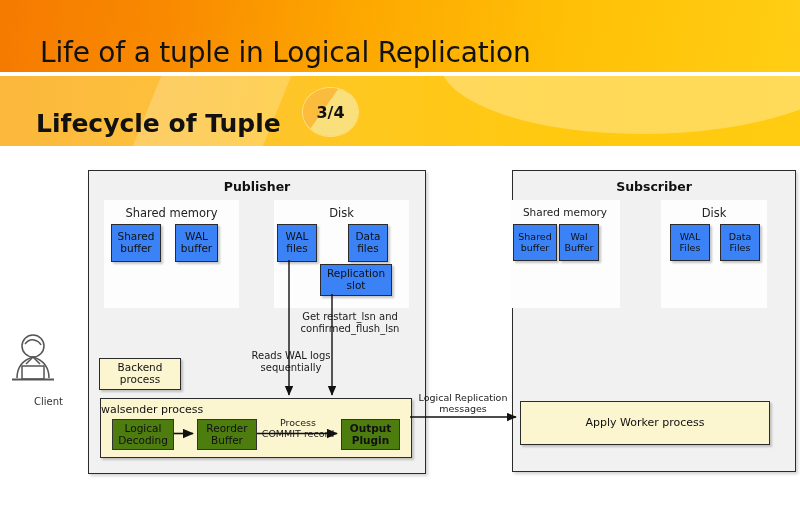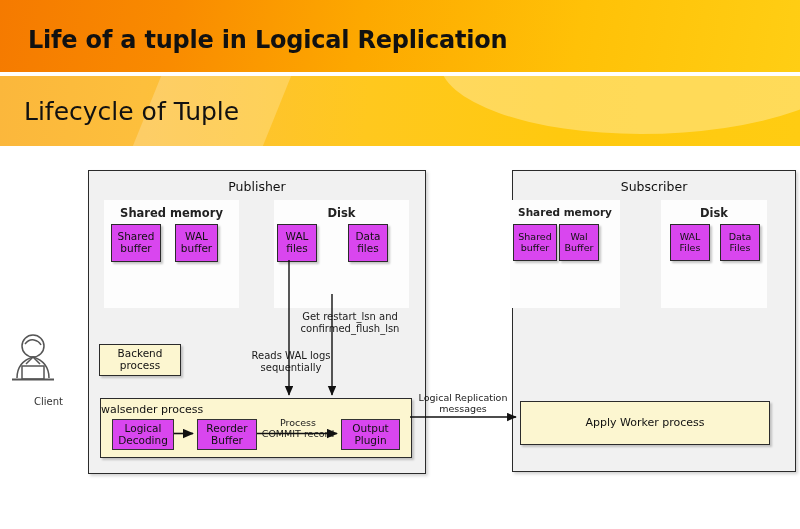--- a/index.html
+++ b/index.html
@@ -12,21 +12,21 @@
   }
   .slide{position:relative;width:800px;height:529px;overflow:hidden;}
 
   
   .band-title{
     position:absolute;left:0;top:0;width:800px;height:72px;
     background:linear-gradient(100deg,#F57A00 0%,#F98B00 22%,#FDA800 45%,#FFC107 72%,#FFCE14 100%);
   }
   .band-title h1{
     position:absolute;left:24px;top:50%;transform:translateY(-50%);
-    margin:4px;font-size:24px;font-weight:bold;color:#111;
+    margin:16px;font-size:28px;font-weight:normal;color:#111;
     letter-spacing:-0.2px;white-space:nowrap;
     font-family:"DejaVu Sans", sans-serif;
   }
 
   
   .band-sub{
     position:absolute;left:0;top:76px;width:800px;height:70px;
     background:linear-gradient(95deg,#FBB73C 0%,#FDBF3C 18%,#FFC81E 46%,#FFC90F 70%,#FFCC12 100%);
     overflow:hidden;
   }
@@ -35,63 +35,63 @@
     background:rgba(255,255,255,0.22);
     transform:skewX(-22deg);
   }
   .band-sub .swoosh{
     position:absolute;right:-60px;top:-92px;width:420px;height:150px;
     background:rgba(255,255,255,0.30);
     border-radius:0 0 60% 55%;
   }
   .band-sub h2{
     position:absolute;left:24px;top:50%;transform:translateY(-50%);
-    margin:0;font-size:25px;font-weight:normal;color:#111;white-space:nowrap;
+    margin:12px;font-size:25px;font-weight:bold;color:#111;white-space:nowrap;
   }
   .badge{
     position:absolute;left:303px;top:88px;width:55px;height:48px;
     border-radius:50%;
     background:linear-gradient(125deg,#FBBC3E 0%,#FBBC3E 40%,#FAE07C 41%,#FAE07C 100%);
     box-shadow:0 0 0 1px rgba(255,255,255,0.45);
     display:flex;align-items:center;justify-content:center;
     font-size:16px;font-weight:bold;color:#111;
   }
 
   
   .canvas{position:absolute;left:0;top:146px;width:800px;height:383px;background:#fff;}
 
   
   .panel{
     position:absolute;background:#F1F1F1;border:1.6px solid #2b2b2b;
     box-shadow:2px 2px 3px rgba(0,0,0,0.18);
   }
   .panel-title{
     position:absolute;left:0;right:0;top:8px;text-align:center;
-    font-size:12.5px;font-weight:normal;color:#111;
+    font-size:12.5px;font-weight:bold;color:#111;
   }
   .subpanel{
     position:absolute;background:#FDFDFD;
   }
   .subpanel-title{
     position:absolute;left:0;right:0;top:6px;text-align:center;
-    font-size:11.5px;color:#222;font-weight:bold;
+    font-size:11.5px;color:#222;font-weight:normal;
   }
   .ybox{
-    position:absolute;background:#d946ef;border:1.3px solid #2b2b2b;
+    position:absolute;background:#3b82f6;border:1.3px solid #2b2b2b;
     box-shadow:1.5px 1.5px 2px rgba(0,0,0,0.22);
     display:flex;align-items:center;justify-content:center;text-align:center;
     font-size:10.5px;color:#111;line-height:1.12;
   }
   .cbox{
     position:absolute;background:#FCF6D0;border:1.3px solid #2b2b2b;
     box-shadow:1.5px 1.5px 2px rgba(0,0,0,0.20);
     font-size:10.5px;color:#111;line-height:1.14;
   }
   .wbox{
-    position:absolute;background:#d946ef;border:1.2px solid #333;
+    position:absolute;background:#4d7c0f;border:1.2px solid #333;
     display:flex;align-items:center;justify-content:center;text-align:center;
     font-size:10.5px;color:#111;line-height:1.14;
   }
   .lbl{
     position:absolute;font-size:10px;color:#1a1a1a;text-align:center;line-height:1.2;
     white-space:nowrap;
   }
   .ctr{display:flex;align-items:center;justify-content:center;text-align:center;}
 
   svg.arrows{position:absolute;left:0;top:0;width:800px;height:383px;overflow:visible;}
@@ -107,20 +107,21 @@
 
   <div class="band-title">
     <h1>Life of a tuple in Logical Replication</h1>
   </div>
 
   <div class="band-sub">
     <div class="wedge"></div>
     <div class="swoosh"></div>
     <h2>Lifecycle of Tuple</h2>
   </div>
+  <div class="badge">3/4</div>
 
   <div class="canvas">
 
     <svg style="position:absolute;left:8px;top:185px;width:50px;height:60px;" viewBox="0 0 50 60">
       <circle cx="25" cy="15" r="11" fill="none" stroke="#555" stroke-width="1.5"></circle>
       <path d="M17 13 q4 -5 9 -4 q5 1 7 5" fill="none" stroke="#555" stroke-width="1.5"></path>
       <path d="M25 26 L18 33 M25 26 L32 33" fill="none" stroke="#555" stroke-width="1.5"></path>
       <path d="M9 47 q0 -16 16 -21 q16 5 16 21" fill="none" stroke="#555" stroke-width="1.5"></path>
       <rect x="14" y="35" width="22" height="13" fill="#fff" stroke="#555" stroke-width="1.5"></rect>
       <line x1="4" y1="48.5" x2="46" y2="48.5" stroke="#555" stroke-width="1.8"></line>
@@ -147,43 +148,47 @@
       <div class="subpanel-title">Disk</div>
     </div>
     <div class="ybox ctr" style="left:277px;top:78px;width:38px;height:36px;">
       <span style="white-space:pre-line;">WAL
 files</span>
     </div>
     <div class="ybox ctr" style="left:348px;top:78px;width:38px;height:36px;">
       <span style="white-space:pre-line;">Data
 files</span>
     </div>
+    <div class="ybox ctr" style="left:320px;top:118px;width:70px;height:30px;">
+      <span style="white-space:pre-line;">Replication
+slot</span>
+    </div>
 
     <div class="lbl" style="left:290px;top:165px;width:120px;white-space:pre-line;">Get restart_lsn and
 confirmed_flush_lsn</div>
     <div class="lbl" style="left:243px;top:204px;width:96px;white-space:pre-line;">Reads WAL logs
 sequentially</div>
 
-    <div class="cbox ctr" style="left:99px;top:198px;width:80px;height:30px;">
+    <div class="cbox ctr" style="left:99px;top:212px;width:80px;height:30px;">
       <span style="white-space:pre-line;">Backend
 process</span>
     </div>
 
     <div class="cbox" style="left:100px;top:252px;width:310px;height:58px;">
       <div style="position:absolute;left:0;right:0;top:5px;font-size:11px;">walsender process</div>
     </div>
     <div class="wbox" style="left:112px;top:273px;width:60px;height:29px;">
       <span style="white-space:pre-line;">Logical
 Decoding</span>
     </div>
     <div class="wbox" style="left:197px;top:273px;width:58px;height:29px;">
       <span style="white-space:pre-line;">Reorder
 Buffer</span>
     </div>
-    <div class="wbox" style="left:341px;top:273px;width:57px;height:29px;">
+    <div class="wbox" style="left:341px;top:273px;width:57px;height:29px;font-weight:bold;">
       <span style="white-space:pre-line;">Output
 Plugin</span>
     </div>
     <div class="lbl" style="left:258px;top:271px;width:80px;white-space:pre-line;font-size:9.5px;">Process
 COMMIT record</div>
 
     <div class="lbl" style="left:415px;top:246px;width:96px;white-space:pre-line;font-size:9.5px;">Logical Replication
 messages</div>
 
     <div class="panel" style="left:512px;top:24px;width:282px;height:300px;">

